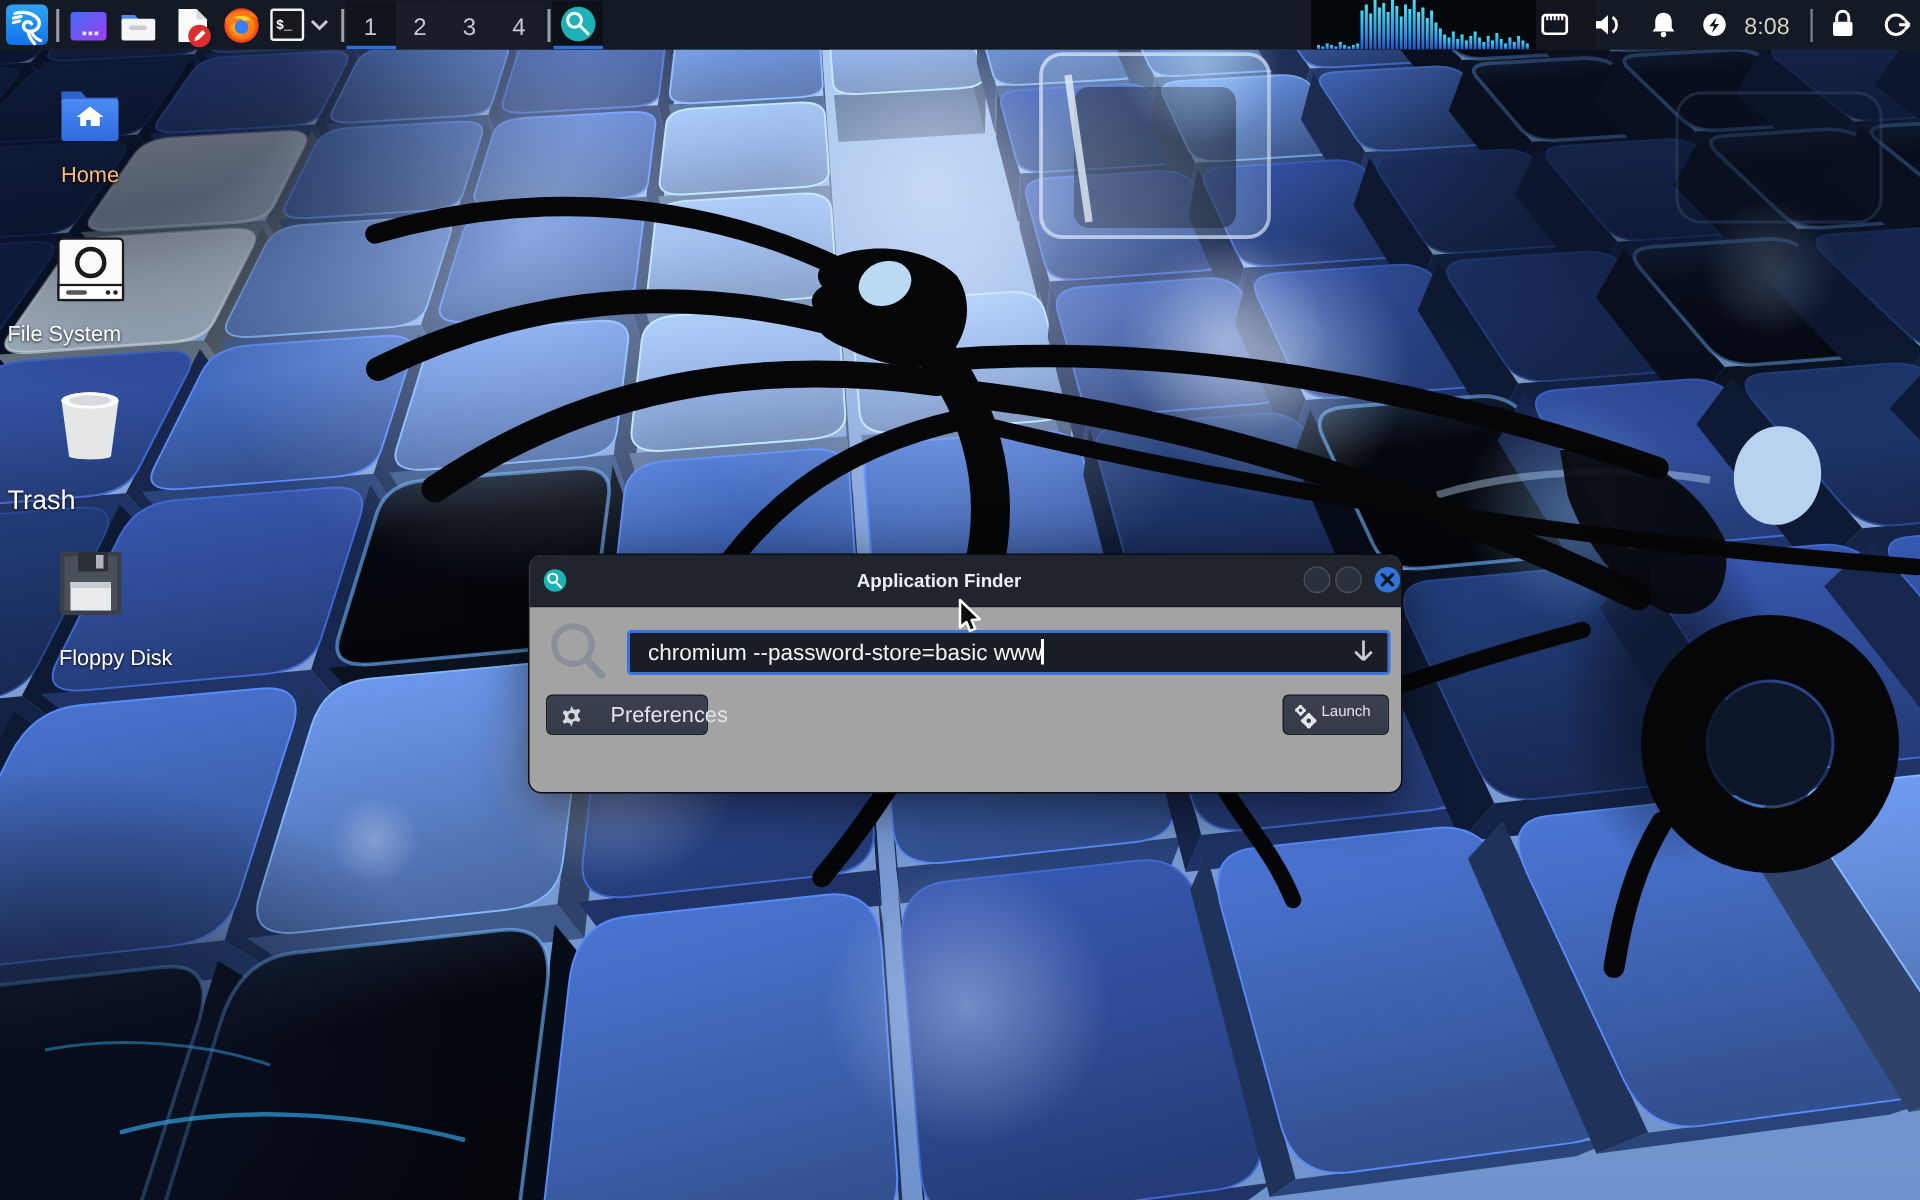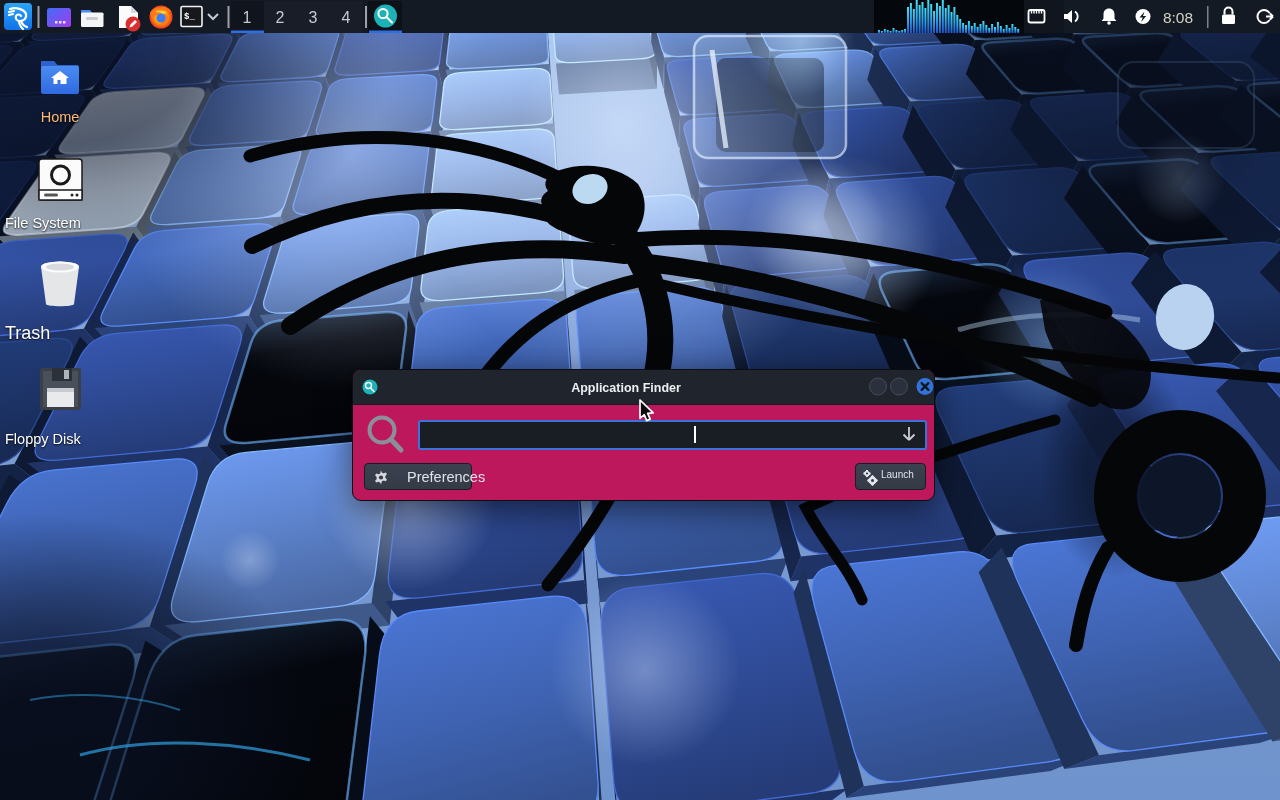--- a/index.html
+++ b/index.html
@@ -769,40 +769,41 @@
 <rect x="40" y="335" width="41" height="42" rx="2" fill="#3b4048"></rect>
 <rect x="43" y="338" width="35" height="36" fill="#4a5059"></rect>
 <rect x="52" y="335" width="20" height="13" fill="#2c3038"></rect>
 <rect x="64" y="337" width="5" height="9" fill="#aeb4bc"></rect>
 <rect x="47" y="355" width="27" height="19" fill="#e8eaec"></rect>
 <path d="M 47 355 h 27 v 4 h -27 z" fill="#c8ccd2"></path>
 </svg>
 <div style="color:#fdba74;font-size:14.5px;text-shadow:0 1px 2px rgba(0,0,0,.9);text-align:center;position:absolute;width:110px;left:5px;top:76px">Home</div>
 <div style="color:#fff;font-size:14.5px;text-shadow:0 1px 2px rgba(0,0,0,.9);position:absolute;width:110px;left:5px;top:182px">File System</div>
 <div style="color:#fff;font-size:18px;text-shadow:0 1px 2px rgba(0,0,0,.9);text-align:left;position:absolute;width:110px;left:5px;top:290px">Trash</div>
-<div style="color:#fff;font-size:14.5px;text-shadow:0 1px 2px rgba(0,0,0,.9);text-align:left;position:absolute;width:110px;left:5px;top:398px">Floppy Disk</div>
+<div style="color:#fff;font-size:14.5px;text-shadow:0 1px 2px rgba(0,0,0,.9);text-align:right;position:absolute;width:110px;left:5px;top:398px">Floppy Disk</div>
 </div>
-<div style="position:absolute;left:352px;top:369px;width:583px;height:132px;background:#be185d;border:1px solid #0b0d12;border-radius:9px;box-shadow:0 10px 34px rgba(0,0,0,.55);box-sizing:border-box">
+<div style="position:absolute;left:352px;top:369px;width:583px;height:160px;background:#a3a3a3;border:1px solid #0b0d12;border-radius:9px;box-shadow:0 10px 34px rgba(0,0,0,.55);box-sizing:border-box">
 <div style="position:absolute;left:0;top:0;width:100%;height:34px;background:#1f242d;border-radius:8px 8px 0 0;border-bottom:1px solid #161a21">
 <svg width="583" height="34">
 <circle cx="17" cy="17" r="7.5" fill="#1cb2b8"></circle>
 <circle cx="15.5" cy="15.5" r="3" fill="none" stroke="#fff" stroke-width="1.4"></circle>
 <path d="M 17.5 18 L 21 21.5" stroke="#fff" stroke-width="1.4" stroke-linecap="round"></path>
 <text x="273" y="21.5" font-size="12.5" font-weight="bold" fill="#eceef2" text-anchor="middle" font-family="Liberation Sans">Application Finder</text>
 <circle cx="525" cy="16.5" r="8.5" fill="#2a303c" stroke="#454c5a" stroke-width="1"></circle>
 <circle cx="546" cy="16.5" r="8.5" fill="#2a303c" stroke="#454c5a" stroke-width="1"></circle>
 <circle cx="572" cy="16.5" r="8.5" fill="#3173d8"></circle>
 <path d="M 568.6 13.1 l 6.8 6.8 M 575.4 13.1 l -6.8 6.8" stroke="#10151e" stroke-width="2.2" stroke-linecap="round"></path>
 </svg>
 </div>
 <svg width="60" height="50" style="position:absolute;left:0;top:36px">
 <circle cx="29" cy="24" r="12.5" fill="none" stroke="#8a8f99" stroke-width="4"></circle>
 <path d="M 38 33.5 L 48 44" stroke="#8a8f99" stroke-width="5" stroke-linecap="round"></path>
 </svg>
 <div style="position:absolute;left:65px;top:50px;width:509px;height:30px;background:#191d24;border:2px solid #3b73da;border-radius:3px;box-sizing:border-box">
+<div style="position:absolute;left:12px;top:4.5px;font-size:15px;color:#f2f3f5;white-space:pre">chromium --password-store=basic www</div>
 <div style="position:absolute;left:274px;top:4px;width:1.5px;height:17px;background:#fff"></div>
 <svg width="20" height="26" style="position:absolute;right:6px;top:0">
         <path d="M 10 5 v 13 m 0 0 l -5.5 -5.5 m 5.5 5.5 l 5.5 -5.5" stroke="#c9cdd5" stroke-width="1.8" fill="none"></path>
       </svg>
 </div>
 <div style="position:absolute;left:11px;top:93px;width:108px;height:27px;background:linear-gradient(#3b414e,#343a46);border:1px solid #191d26;border-radius:4px;box-sizing:border-box">
 <svg width="16" height="16" style="position:absolute;left:8px;top:5px" viewBox="0 0 16 16">
 <path d="M8 1 l1 2.2 a5 5 0 0 1 1.6.65 l2.3-.85 1 1.75 -1.6 1.8 a5 5 0 0 1 0 1.7 l1.6 1.8 -1 1.75 -2.3-.85 a5 5 0 0 1 -1.6.65 L8 15 l-1-2.2 a5 5 0 0 1 -1.6-.65 l-2.3.85 -1-1.75 1.6-1.8 a5 5 0 0 1 0-1.7 L2.1 5.75 l1-1.75 2.3.85 a5 5 0 0 1 1.6-.65 Z" fill="#d4d7dd" transform="translate(0,0.5)"></path>
 <circle cx="8" cy="8.5" r="2.1" fill="#343a46"></circle>
 </svg>

